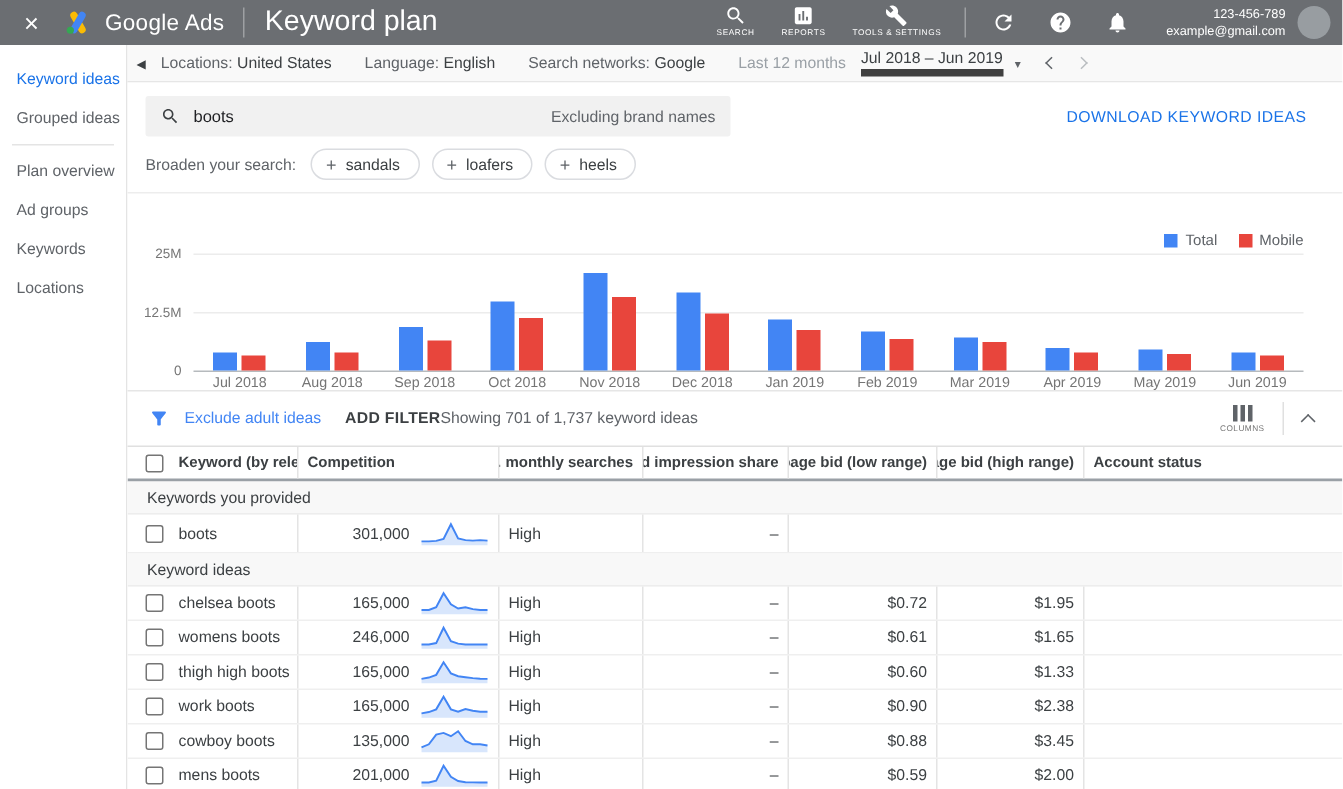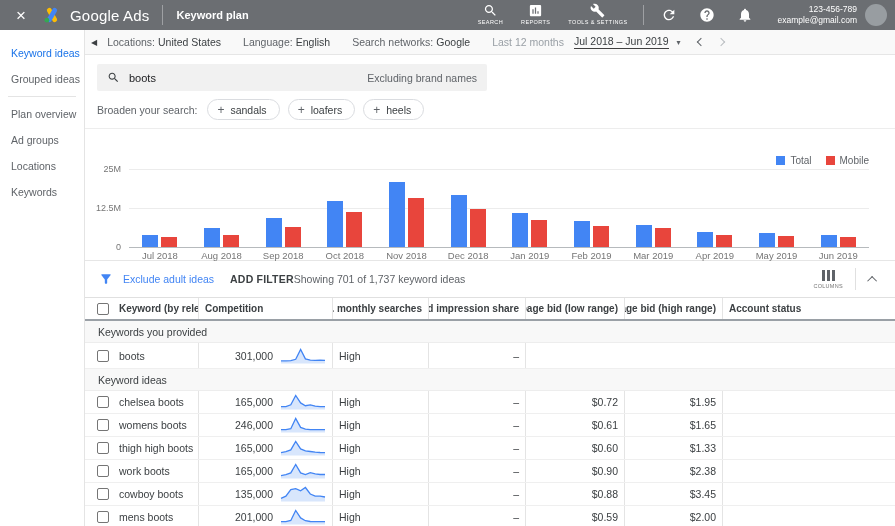--- a/index.html
+++ b/index.html
@@ -6,21 +6,21 @@
   html,body { width:895px; height:526px; overflow:hidden; }
   body { font-family:"Liberation Sans","DejaVu Sans",sans-serif; background:#fff; color:#3c4043; }
   .app { width:895px; height:526px; display:flex; flex-direction:column; overflow:hidden; }
 
   
   .topbar { height:30px; background:#6b6e72; display:flex; align-items:center; color:#fff; flex:0 0 auto; padding:0 8px 0 10px; }
   .close-x { font-size:17px; line-height:1; color:#fff; width:22px; text-align:center; cursor:pointer; }
   .logo { width:20px; height:18px; margin:0 8px 0 10px; }
   .brand { font-size:15px; font-weight:500; letter-spacing:.2px; margin-right:12px; white-space:nowrap; }
   .tb-divider { width:1px; height:20px; background:rgba(255,255,255,.35); margin-right:14px; }
-  .page-title { font-size:11px; font-weight:700; white-space:nowrap;text-align:right; }
+  .page-title { font-size:19px; font-weight:400; white-space:nowrap;text-align:right; }
   .tb-spacer { flex:1; }
   .tb-tool { display:flex; flex-direction:column; align-items:center; justify-content:center; margin:0 9px; cursor:pointer; }
   .tb-tool svg { width:15px; height:15px; }
   .tb-tool .tb-label { font-size:5.5px; letter-spacing:.4px; margin-top:1px; white-space:nowrap; text-align:center; line-height:1.3; }
   .tb-ico { width:26px; display:flex; align-items:center; justify-content:center; margin:0 6px; cursor:pointer; }
   .tb-ico svg { width:16px; height:16px; }
   .account { text-align:right; font-size:8.5px; line-height:1.25; margin:0 8px 0 14px; white-space:nowrap; }
   .avatar { width:22px; height:22px; border-radius:50%; background:#989da1; flex:0 0 auto; }
 
   
@@ -31,21 +31,21 @@
   .sb-divider { height:1px; background:#e4e4e4; margin:4px 8px; }
 
   .main { flex:1; display:flex; flex-direction:column; min-width:0; }
 
   
   .settings-bar { height:25px; flex:0 0 auto; background:#f9f9f9; border-bottom:1px solid #e6e6e6; display:flex; align-items:center; font-size:10.5px; padding:0 10px 0 4px; color:#5f6368; }
   .back-tri { font-size:8px; color:#3c4043; margin:0 10px 0 2px; cursor:pointer; }
   .setting { margin-right:22px; cursor:pointer; white-space:nowrap; }
   .setting .val { color:#3c4043; font-weight:500; margin-left:3px; }
   .date-label { color:#9aa0a6; margin-right:10px; white-space:nowrap; }
-  .date-range { color:#3c4043; font-weight:500; border-bottom:1px solid #404040; padding-bottom:1px; cursor:pointer; white-space:nowrap;text-align:center; }
+  .date-range { color:#3c4043; font-weight:500; border-bottom:5px solid #404040; padding-bottom:1px; cursor:pointer; white-space:nowrap;text-align:center; }
   .caret { font-size:8px; color:#5f6368; margin:0 10px 0 8px; cursor:pointer; }
   .pchev { width:6px; height:6px; border-left:1.5px solid #5f6368; border-bottom:1.5px solid #5f6368; display:inline-block; transform:rotate(45deg); margin:0 7px; cursor:pointer; }
   .pchev.next { transform:rotate(225deg); border-color:#b9bdc1; }
 
   .content { flex:1; background:#fff; min-height:0; display:flex; flex-direction:column; }
 
   
   .search-row { flex:0 0 auto; display:flex; align-items:center; padding:9px 24px 8px 12px; }
   .search-box { width:390px; height:27px; background:#f1f1f1; border-radius:2px; display:flex; align-items:center; padding:0 10px; cursor:text; }
   .search-box svg { width:13px; height:13px; margin-right:9px; flex:0 0 auto; }
@@ -169,22 +169,22 @@
   </header>
 
   <div class="body">
 
     <nav class="sidebar" id="sidebar">
         <div class="sb-item active">Keyword ideas</div>
         <div class="sb-item">Grouped ideas</div>
         <div class="sb-divider"></div>
         <div class="sb-item">Plan overview</div>
         <div class="sb-item">Ad groups</div>
+        <div class="sb-item">Keywords</div>
         <div class="sb-item">Locations</div>
-        <div class="sb-item">Keywords</div>
       </nav>
 
     <div class="main">
 
       <div class="settings-bar">
         <span class="back-tri">◀</span>
         <span class="setting">
           <span>Locations:</span><span class="val">United States</span>
         </span>
         <span class="setting">
@@ -203,20 +203,21 @@
       <div class="content">
 
         <div class="search-row">
           <div class="search-box">
             <svg viewBox="0 0 24 24">
                 <path fill="#3c4043" d="M15.5 14h-.79l-.28-.27C15.41 12.59 16 11.11 16 9.5 16 5.91 13.09 3 9.5 3S3 5.91 3 9.5 5.91 16 9.5 16c1.61 0 3.09-.59 4.23-1.57l.27.28v.79l5 4.99L20.49 19l-4.99-5zm-6 0C7.01 14 5 11.99 5 9.5S7.01 5 9.5 5 14 7.01 14 9.5 11.99 14 9.5 14z"></path>
               </svg>
             <span class="query">boots</span>
             <span class="search-note">Excluding brand names</span>
           </div>
+          <span class="dl-link">DOWNLOAD KEYWORD IDEAS</span>
         </div>
 
         <div class="broaden-row">
           <span class="broaden-label">Broaden your search:</span>
           <span id="chips" style="display: flex;">
               <span class="chip">
                 <span class="plus">+</span>
                 <span>sandals</span>
               </span>
               <span class="chip">

